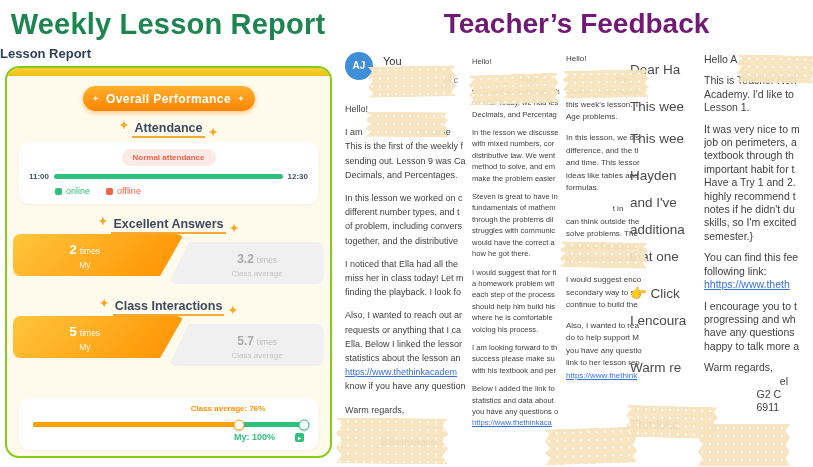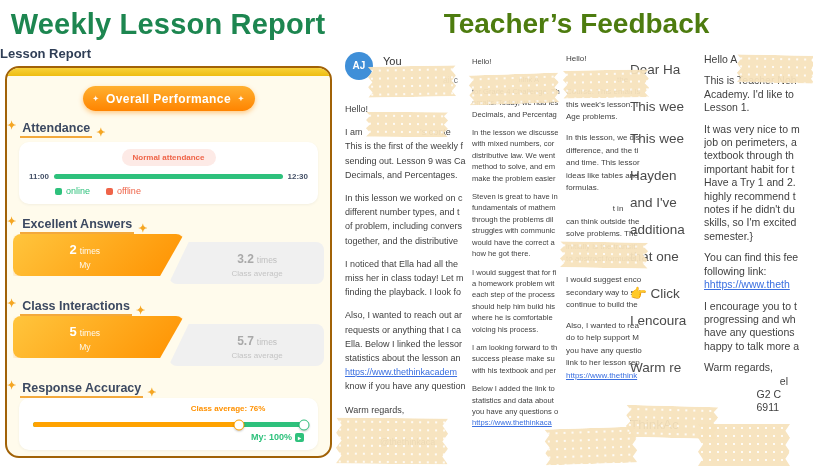--- a/index.html
+++ b/index.html
@@ -5,32 +5,32 @@
   html,body{margin:0;padding:0;background:#fff;}
   .canvas{position:relative;width:813px;height:467px;background:#fff;overflow:hidden;
           font-family:"Liberation Sans",sans-serif;}
 
   
   .report-title{position:absolute;left:0;top:8px;width:336px;text-align:center;
     font-size:29px;font-weight:bold;color:#1d8650;letter-spacing:.2px;}
   .report-subtitle{position:absolute;left:0;top:46px;width:336px;text-align:left;
     font-size:13px;font-weight:bold;color:#2f3e56;}
   .card{position:absolute;left:5px;top:66px;width:327px;height:392px;background:#fffbec;
-    border:2px solid #a16207;border-radius:14px;box-sizing:border-box;overflow:hidden;}
+    border:2px solid #84cc16;border-radius:14px;box-sizing:border-box;overflow:hidden;}
   .card-topbar{position:absolute;left:0;top:0;width:100%;height:8px;
     background:linear-gradient(180deg,#f8d23a,#eebd12);}
   .overall-btn{position:absolute;left:50%;top:18px;transform:translateX(-50%);
     width:172px;height:25px;border:none;border-radius:16px;cursor:pointer;
     background:linear-gradient(180deg,#ffb030,#ff8400);
     box-shadow:0 2px 5px rgba(255,140,0,.45);
     color:#fff;font-weight:bold;font-size:12px;letter-spacing:.4px;
     display:flex;align-items:center;justify-content:center;gap:7px;
     font-family:"Liberation Sans",sans-serif;}
   .overall-btn .mini-star{font-size:7px;opacity:.95;}
-  .sec-head{position:absolute;left:0;width:100%;text-align:left;font-size:12.5px;
+  .sec-head{position:absolute;left:0;width:100%;text-align:center;font-size:12.5px;
     font-weight:bold;color:#3c4961;}
   .sec-head .txt{border-bottom:2px solid #f3a93c;padding:0 2px 1px;}
   .sec-head .spark-l{color:#f5a623;font-size:11px;display:inline-block;transform:translateY(-3px);margin-right:4px;}
   .sec-head .spark-r{color:#f5a623;font-size:11px;display:inline-block;transform:translateY(4px);margin-left:4px;}
   .panel{position:absolute;left:12px;width:299px;background:#fff;border-radius:10px;
     box-shadow:0 1px 3px rgba(0,0,0,.05);}
   .att-panel{top:74px;height:62px;}
   .att-badge{position:absolute;left:50%;top:7px;transform:translateX(-50%);
     background:#fdeae6;color:#ef6449;font-size:8px;font-weight:bold;
     padding:4px 11px;border-radius:10px;white-space:nowrap;}
@@ -65,27 +65,27 @@
   .ra-panel{top:330px;height:52px;}
   .ra-avg-label{position:absolute;top:6px;font-size:8px;font-weight:bold;color:#ff9100;
     transform:translateX(-50%);white-space:nowrap;}
   .ra-track{position:absolute;left:14px;right:14px;top:24px;height:5px;border-radius:3px;background:#2ec17c;}
   .ra-fill{position:absolute;left:0;top:0;height:100%;border-radius:3px;background:#ffa200;}
   .ra-marker{position:absolute;top:50%;width:9px;height:9px;border-radius:50%;background:#fff;
     transform:translate(-50%,-50%);box-shadow:0 1px 2px rgba(0,0,0,.2);cursor:pointer;}
   .ra-marker.avg{border:1.5px solid #ffa200;}
   .ra-marker.my{border:1.5px solid #2ec17c;}
   .ra-my-label{position:absolute;right:14px;top:34px;font-size:9px;font-weight:bold;color:#2ec17c;
-    display:flex;align-items:center;gap:3px;}
+    display:flex;align-items:center;gap:20px;}
   .ra-my-icon{width:9px;height:9px;border-radius:2px;background:#2ec17c;color:#fff;font-size:6px;
     display:flex;align-items:center;justify-content:center;}
 
   
   .fb-title{position:absolute;left:340px;top:8px;width:473px;text-align:center;
-    font-size:28px;font-weight:bold;color:#4d7c0f;}
+    font-size:28px;font-weight:bold;color:#701a75;}
   .email{position:absolute;color:#3f3f3f;}
   .email .line{white-space:pre;overflow:hidden;}
   .email .sp{height:var(--sp);}
   .sp5{height:5px!important;} .sp10{height:10px!important;}
   .sp20{height:20px!important;} .sp30{height:30px!important;}
   .link{color:#3a6fe0;text-decoration:underline;}
   .e1{left:345px;top:52px;width:126px;font-size:9px;line-height:14.2px;--sp:9px;}
   .e1 .hdr{position:relative;height:50px;}
   .avatar{position:absolute;left:0;top:0;width:28px;height:28px;border-radius:50%;
     background:#3f8fd8;color:#fff;font-size:10px;font-weight:bold;
@@ -170,23 +170,20 @@
         </div>
       </div>
       <div class="banner banner-avg">
         <div class="banner-inner">
           <div><span class="bval">5.7</span><span class="bunit">times</span></div>
           <div class="blabel">Class average</div>
         </div>
       </div>
     </div>
 
-    <div class="sec-head" style="top:313px;">
-      <span class="spark-l">✦</span><span class="txt">Response Accuracy</span><span class="spark-r">✦</span>
-    </div>
     <div class="panel ra-panel">
       <div class="ra-avg-label" id="ra-avg-label" style="left: 69.92%;">Class average: 76%</div>
       <div class="ra-track">
         <div class="ra-fill" id="ra-fill" style="width: 76%;"></div>
         <div class="ra-marker avg" id="ra-marker-avg" style="left: 76%;"></div>
         <div class="ra-marker my" id="ra-marker-my" style="left: 100%;"></div>
       </div>
       <div class="ra-my-label">
         <span>My: 100%</span>
         <span class="ra-my-icon">▸</span>

